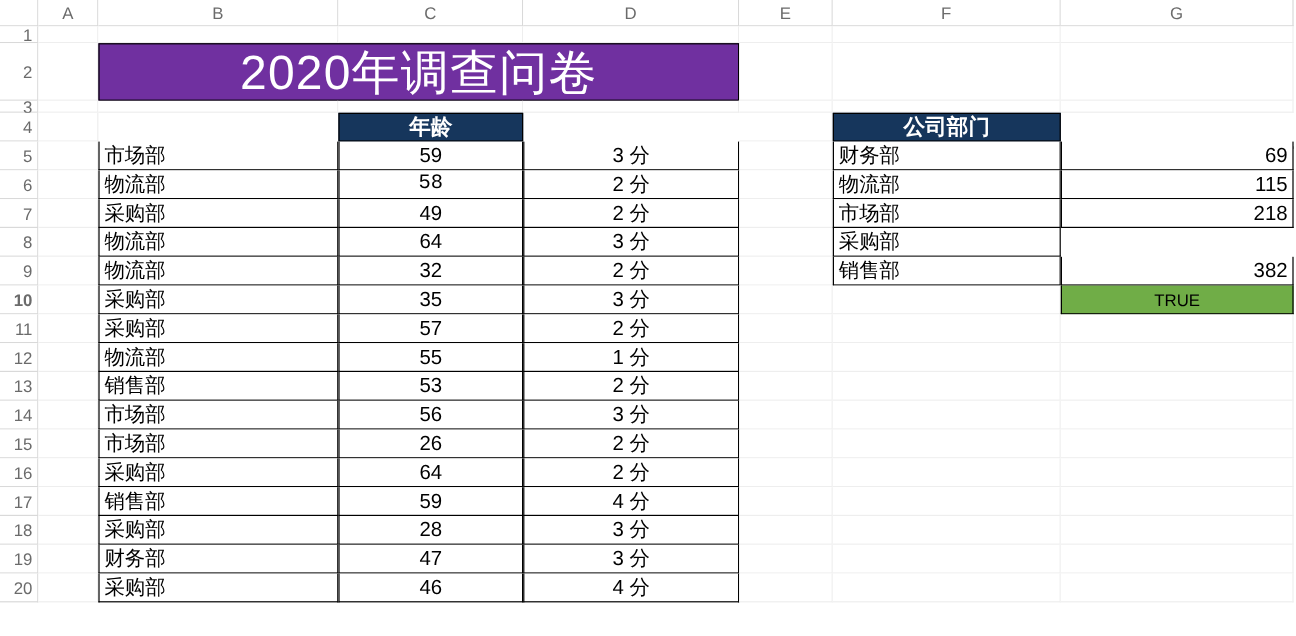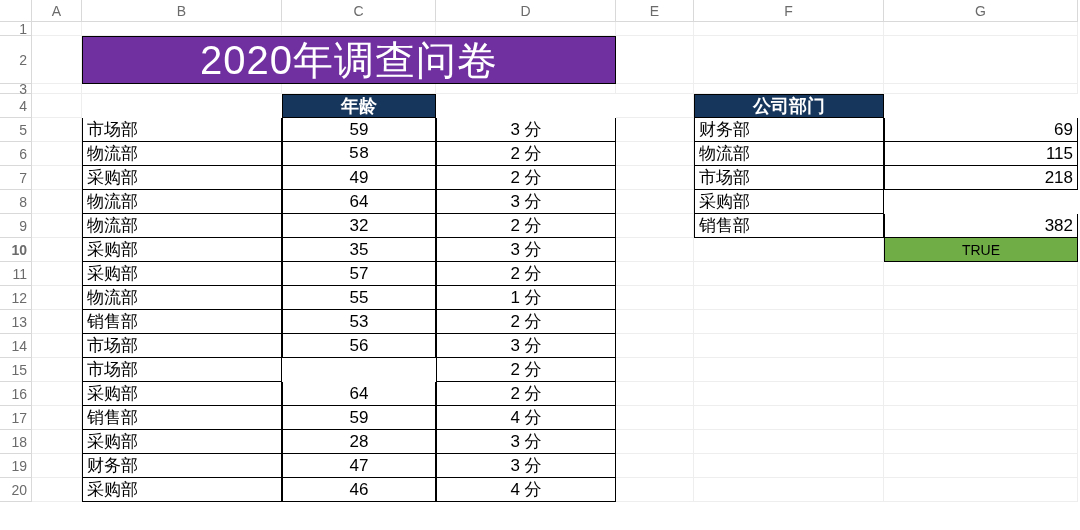--- a/index.html
+++ b/index.html
@@ -210,20 +210,21 @@
     <div class="cell empty" style="grid-area: 15 / 2;"></div>
     <div class="cell data-cell left" style="grid-area: 15 / 3;">市场部</div>
     <div class="cell data-cell center" style="grid-area: 15 / 4;">56</div>
     <div class="cell data-cell score" style="grid-area: 15 / 5;">3 分</div>
     <div class="cell empty" style="grid-area: 15 / 6;"></div>
     <div class="cell empty" style="grid-area: 15 / 7;"></div>
     <div class="cell empty" style="grid-area: 15 / 8;"></div>
     <div class="row-header" style="grid-area: 16 / 1;">15</div>
     <div class="cell empty" style="grid-area: 16 / 2;"></div>
     <div class="cell data-cell left" style="grid-area: 16 / 3;">市场部</div>
+    <div class="cell data-cell center" style="grid-area: 16 / 4;">26</div>
     <div class="cell data-cell score" style="grid-area: 16 / 5;">2 分</div>
     <div class="cell empty" style="grid-area: 16 / 6;"></div>
     <div class="cell empty" style="grid-area: 16 / 7;"></div>
     <div class="cell empty" style="grid-area: 16 / 8;"></div>
     <div class="row-header" style="grid-area: 17 / 1;">16</div>
     <div class="cell empty" style="grid-area: 17 / 2;"></div>
     <div class="cell data-cell left" style="grid-area: 17 / 3;">采购部</div>
     <div class="cell data-cell center" style="grid-area: 17 / 4;">64</div>
     <div class="cell data-cell score" style="grid-area: 17 / 5;">2 分</div>
     <div class="cell empty" style="grid-area: 17 / 6;"></div>

